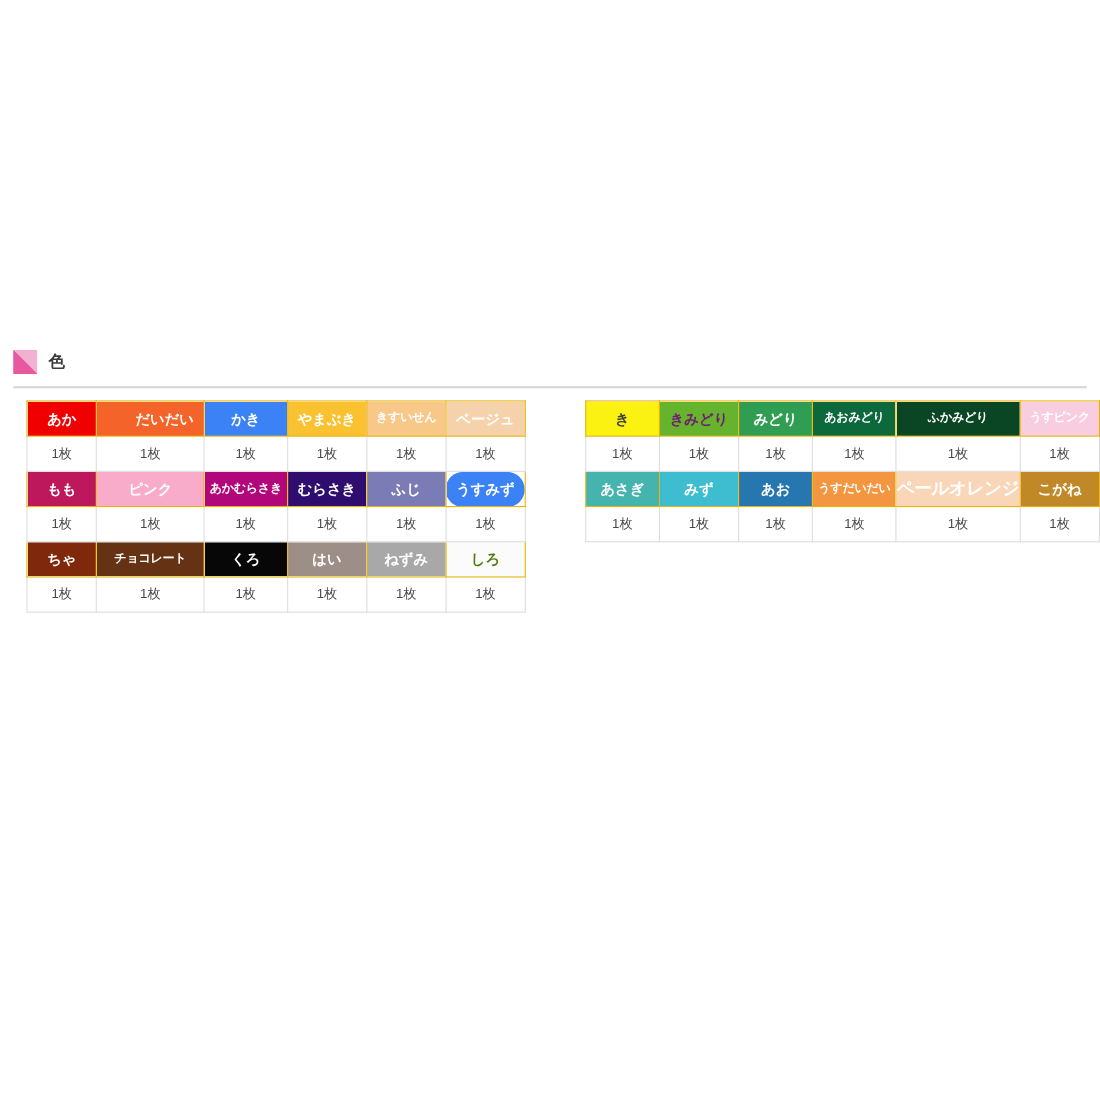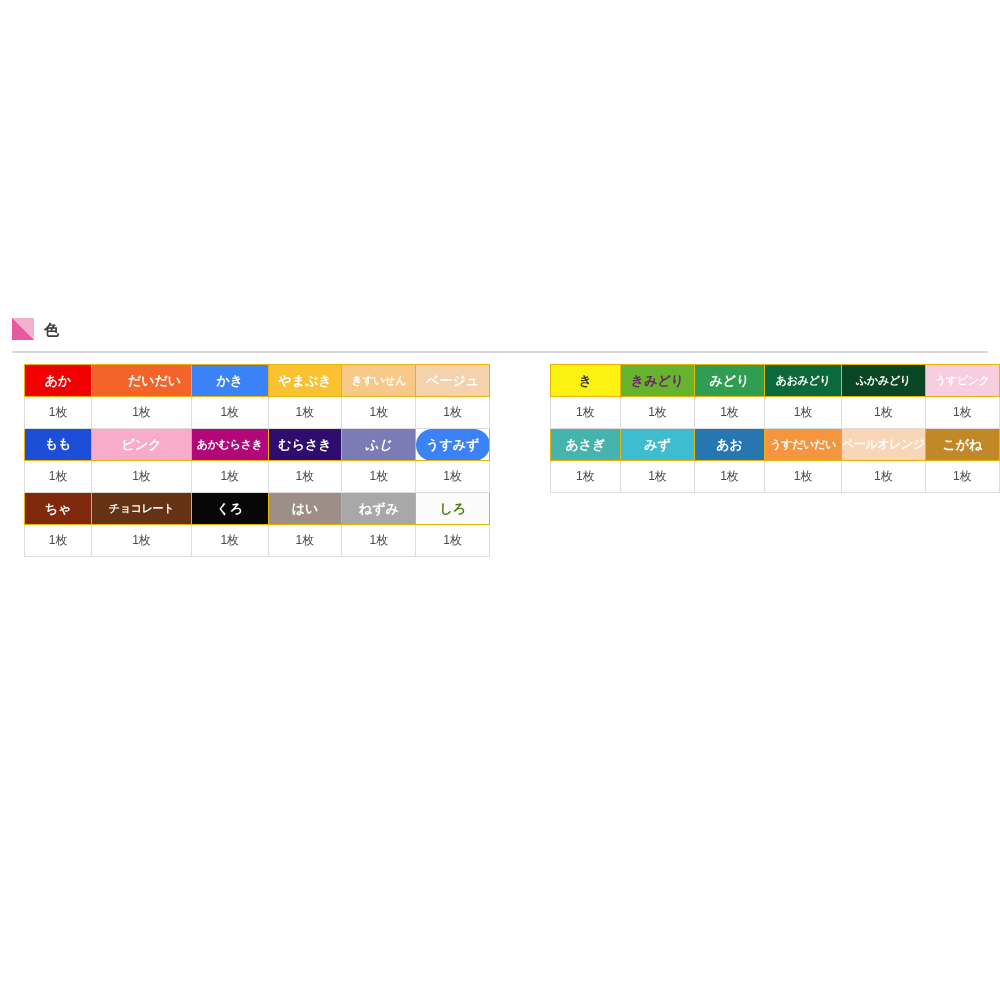--- a/index.html
+++ b/index.html
@@ -83,21 +83,21 @@
     border: 1px solid #eab308;
     letter-spacing: 0px;
   }
 
   td.color-cell.tight {
     font-size: 11px;
     letter-spacing: -0.3px;
   }
 
   td.color-cell.tight2 {
-    font-size: 12px;
+    font-size: 16px;
     letter-spacing: -0.4px;
     text-align: right;
   }
 
   td.count-cell {
     background: #ffffff;
     color: #4a4a4a;
     font-weight: 400;
     font-size: 12px;
     border: 1px solid #dddddd;
@@ -149,25 +149,25 @@
           <td class="count-cell">1枚</td>
           <td class="empty-cell"></td>
           <td class="count-cell">1枚</td>
           <td class="count-cell">1枚</td>
           <td class="count-cell">1枚</td>
           <td class="count-cell">1枚</td>
           <td class="count-cell">1枚</td>
           <td class="count-cell">1枚</td>
         </tr>
         <tr>
-          <td class="color-cell" style="background: #1d4ed8; color: rgb(255, 255, 255); font-family: Liberation Mono, monospace;">もも</td>
+          <td class="color-cell" style="background: #be185d; color: rgb(255, 255, 255);">もも</td>
           <td class="color-cell" style="background: rgb(249, 172, 201); color: rgb(255, 255, 255);">ピンク</td>
           <td class="color-cell tight" style="background: rgb(177, 7, 123); color: rgb(255, 255, 255);">あかむらさき</td>
           <td class="color-cell" style="background: rgb(47, 13, 110); color: rgb(255, 255, 255); margin-top: 24px;">むらさき</td>
-          <td class="color-cell" style="background: rgb(123, 124, 181); color: rgb(255, 255, 255); font-style: italic;">ふじ</td>
+          <td class="color-cell" style="background: rgb(123, 124, 181); color: rgb(255, 255, 255);">ふじ</td>
           <td class="color-cell" style="background: #3b82f6; color: rgb(255, 255, 255); border-radius: 16px;">うすみず</td>
           <td class="empty-cell"></td>
           <td class="color-cell" style="background: rgb(69, 179, 174); color: rgb(255, 255, 255);">あさぎ</td>
           <td class="color-cell" style="background: rgb(62, 188, 208); color: rgb(255, 255, 255);">みず</td>
           <td class="color-cell" style="background: rgb(38, 118, 176); color: rgb(255, 255, 255);">あお</td>
           <td class="color-cell tight" style="background: rgb(243, 150, 63); color: rgb(255, 255, 255);">うすだいだい</td>
           <td class="color-cell tight2" style="background: rgb(250, 214, 184); color: rgb(255, 255, 255);">ペールオレンジ</td>
           <td class="color-cell" style="background: rgb(192, 136, 39); color: rgb(255, 255, 255);">こがね</td>
         </tr>
         <tr>

